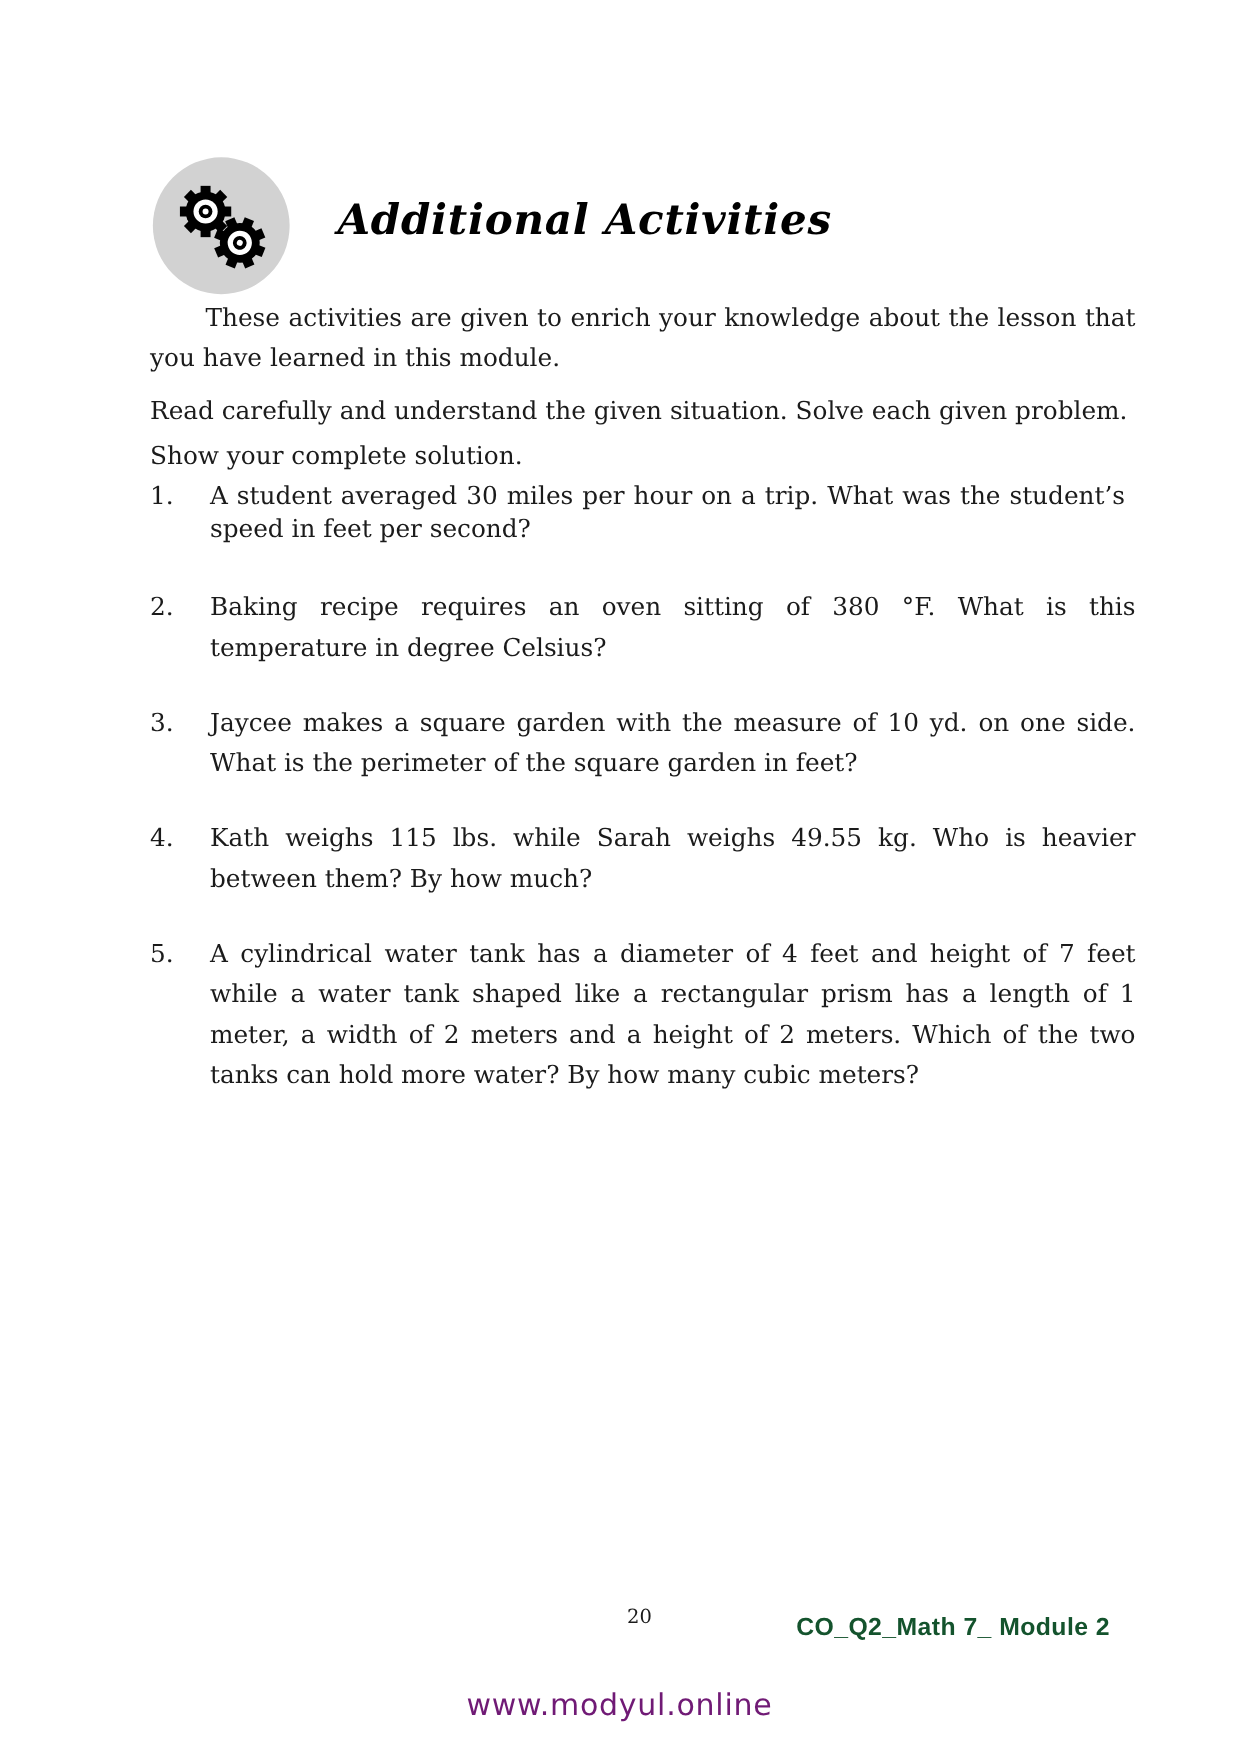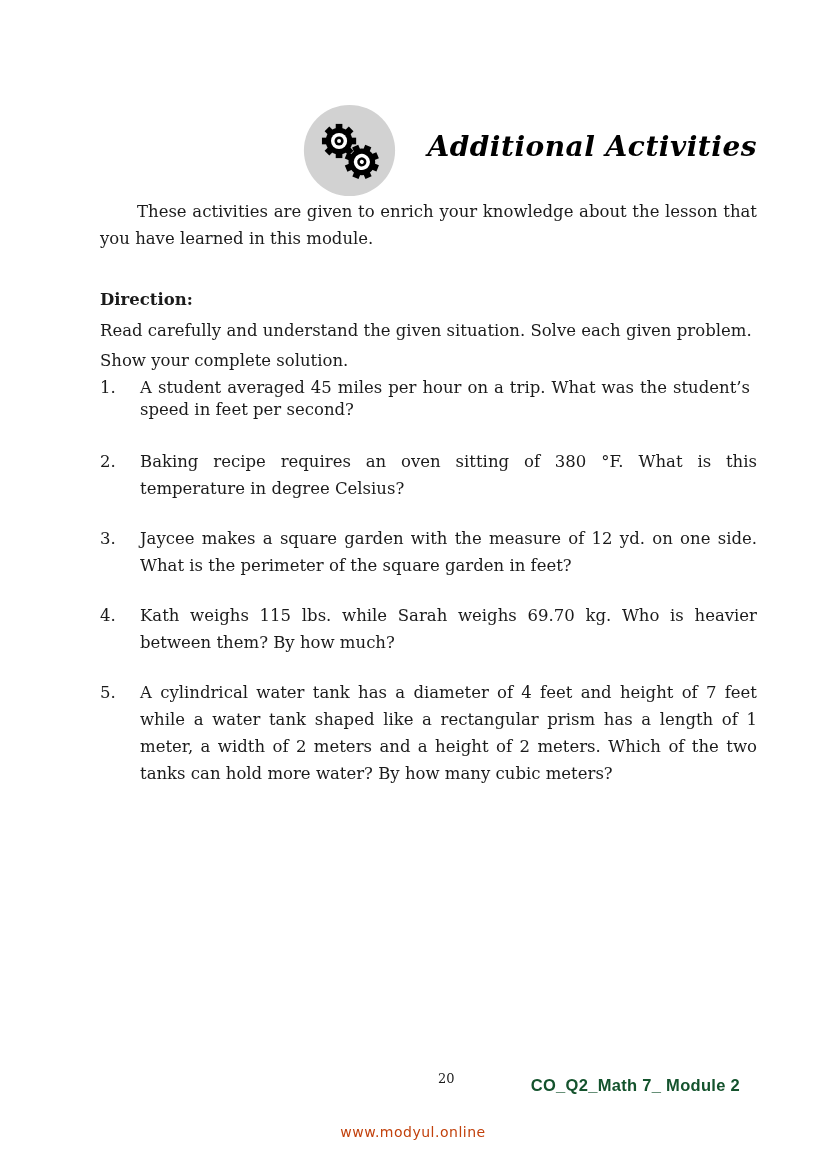--- a/index.html
+++ b/index.html
@@ -19,21 +19,20 @@
     left: 100px;
     top: 0;
     width: 657px;
   }
 
   
   .header {
     display: flex;
     align-items: center;
     margin-top: 103px;
-    justify-content: flex-end;
   }
   .icon-wrap {
     width: 95px;
     height: 95px;
     flex: 0 0 auto;
   }
   .header-title {
     font-family: "DejaVu Serif", serif;
     font-weight: bold;
     font-style: italic;
@@ -82,42 +81,41 @@
   }
 
   
   .page-number {
     position: absolute;
     left: 418px;
     top: 1071px;
     font-size: 13px;
     font-family: "DejaVu Serif", serif;
     color: #1b1b1b;
-    margin-left: 20px;
   }
   .module-label {
     position: absolute;
     right: 86px;
     top: 1076px;
     font-family: "Liberation Sans", sans-serif;
     font-weight: bold;
     font-size: 16.5px;
     letter-spacing: 0.3px;
     color: #14532d;
   }
   .watermark {
     position: absolute;
     left: 0;
     top: 1124px;
     width: 826px;
     text-align: center;
     font-family: "DejaVu Sans", sans-serif;
-    font-size: 14px;
+    font-size: 20px;
     letter-spacing: 0.5px;
-    color: #c2410c;
+    color: #701a75;
   }
 </style>
 </head>
 <body>
 
 <div class="page">
 
   <div class="content">
 
     <div class="header">
@@ -156,39 +154,38 @@
             <circle r="4.8" fill="#000000"></circle>
             <circle r="2.1" fill="#ffffff"></circle>
           </g>
         </svg>
       </div>
       <div class="header-title">Additional Activities</div>
     </div>
 
     <p class="intro">These activities are given to enrich your knowledge about the lesson that you have learned in this module.</p>
 
-    <p class="direction-label">Direction:</p>
     <p class="direction-text">Read carefully and understand the given situation. Solve each given problem. Show your complete solution.</p>
 
     <div class="problems">
       <div class="problem">
         <span class="problem-number">1.</span>
-        <span class="problem-text">A student averaged 45 miles per hour on a trip. What was the student’s speed in feet per second?</span>
+        <span class="problem-text">A student averaged 30 miles per hour on a trip. What was the student’s speed in feet per second?</span>
       </div>
       <div class="problem">
         <span class="problem-number">2.</span>
         <span class="problem-text">Baking recipe requires an oven sitting of 380 °F. What is this temperature in degree Celsius?</span>
       </div>
       <div class="problem">
         <span class="problem-number">3.</span>
-        <span class="problem-text">Jaycee makes a square garden with the measure of 12 yd. on one side. What is the perimeter of the square garden in feet?</span>
+        <span class="problem-text">Jaycee makes a square garden with the measure of 10 yd. on one side. What is the perimeter of the square garden in feet?</span>
       </div>
       <div class="problem">
         <span class="problem-number">4.</span>
-        <span class="problem-text">Kath weighs 115 lbs. while Sarah weighs 69.70 kg. Who is heavier between them? By how much?</span>
+        <span class="problem-text">Kath weighs 115 lbs. while Sarah weighs 49.55 kg. Who is heavier between them? By how much?</span>
       </div>
       <div class="problem">
         <span class="problem-number">5.</span>
         <span class="problem-text">A cylindrical water tank has a diameter of 4 feet and height of 7 feet while a water tank shaped like a rectangular prism has a length of 1 meter, a width of 2 meters and a height of 2 meters. Which of the two tanks can hold more water? By how many cubic meters?</span>
       </div>
     </div>
 
   </div>
 
   <div class="page-number">20</div>

